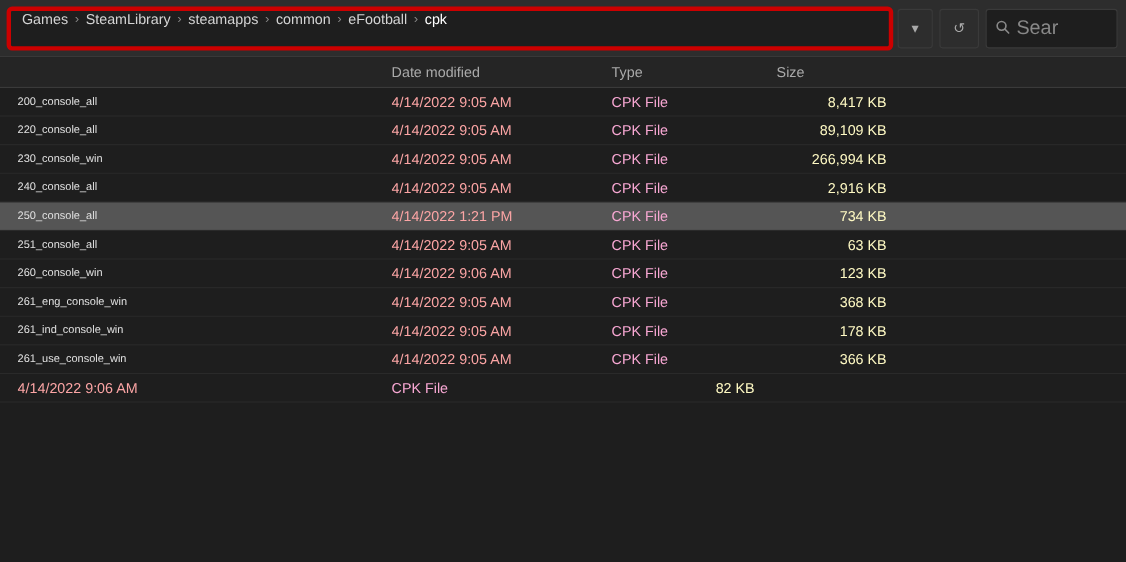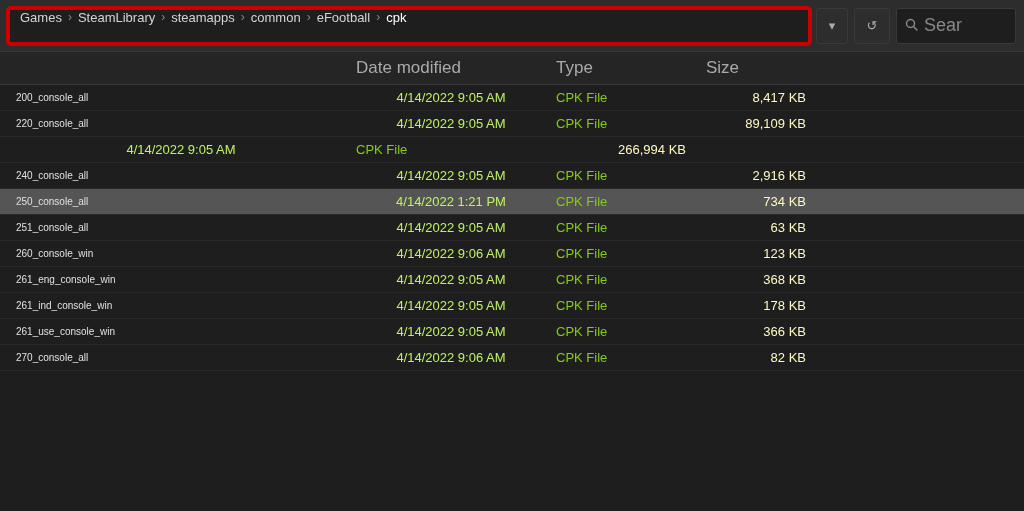--- a/index.html
+++ b/index.html
@@ -114,21 +114,21 @@
     }
 
     
     .file-list-header {
       display: grid;
       grid-template-columns: 340px 200px 150px 120px 1fr;
       background: #252525;
       padding: 6px 0 6px 16px;
       border-bottom: 1px solid #3a3a3a;
       color: #aaa;
-      font-size: 17px;
+      font-size: 13px;
     }
 
     .file-list-header .col {
       padding-right: 10px;
     }
 
     
     .file-list {
       overflow: hidden;
       height: calc(511px - 52px - 36px);
@@ -159,26 +159,25 @@
       font-size: 10px;
     }
 
     .file-row .col-size {
       text-align: right;
       padding-right: 20px;
       color: #fef9c3;
     }
 
     .file-row .col-date {
-      color: #bef264;
-      text-align: center;
+      color: #fca5a5;
     }
 
     .file-row .col-type {
-      color: #84cc16;
+      color: #f9a8d4;
     }
   </style>
 </head>
 <body>
 
 <div class="toolbar">
 
   <div class="breadcrumb-container">
     <div class="breadcrumb-bar">
       <span class="breadcrumb-item">Games</span>
@@ -231,20 +230,21 @@
       <div class="col"></div>
     </div>
     <div class="file-row">
       <div class="col col-name">220_console_all</div>
       <div class="col col-date">4/14/2022 9:05 AM</div>
       <div class="col col-type">CPK File</div>
       <div class="col col-size">89,109 KB</div>
       <div class="col"></div>
     </div>
     <div class="file-row">
+      <div class="col col-name">230_console_win</div>
       <div class="col col-date">4/14/2022 9:05 AM</div>
       <div class="col col-type">CPK File</div>
       <div class="col col-size">266,994 KB</div>
       <div class="col"></div>
     </div>
     <div class="file-row">
       <div class="col col-name">240_console_all</div>
       <div class="col col-date">4/14/2022 9:05 AM</div>
       <div class="col col-type">CPK File</div>
       <div class="col col-size">2,916 KB</div>
@@ -286,19 +286,18 @@
       <div class="col"></div>
     </div>
     <div class="file-row">
       <div class="col col-name">261_use_console_win</div>
       <div class="col col-date">4/14/2022 9:05 AM</div>
       <div class="col col-type">CPK File</div>
       <div class="col col-size">366 KB</div>
       <div class="col"></div>
     </div>
     <div class="file-row">
-      <div class="col col-name">270_console_all</div>
       <div class="col col-date">4/14/2022 9:06 AM</div>
       <div class="col col-type">CPK File</div>
       <div class="col col-size">82 KB</div>
       <div class="col"></div>
     </div>
   </div>
 
 </body></html>

